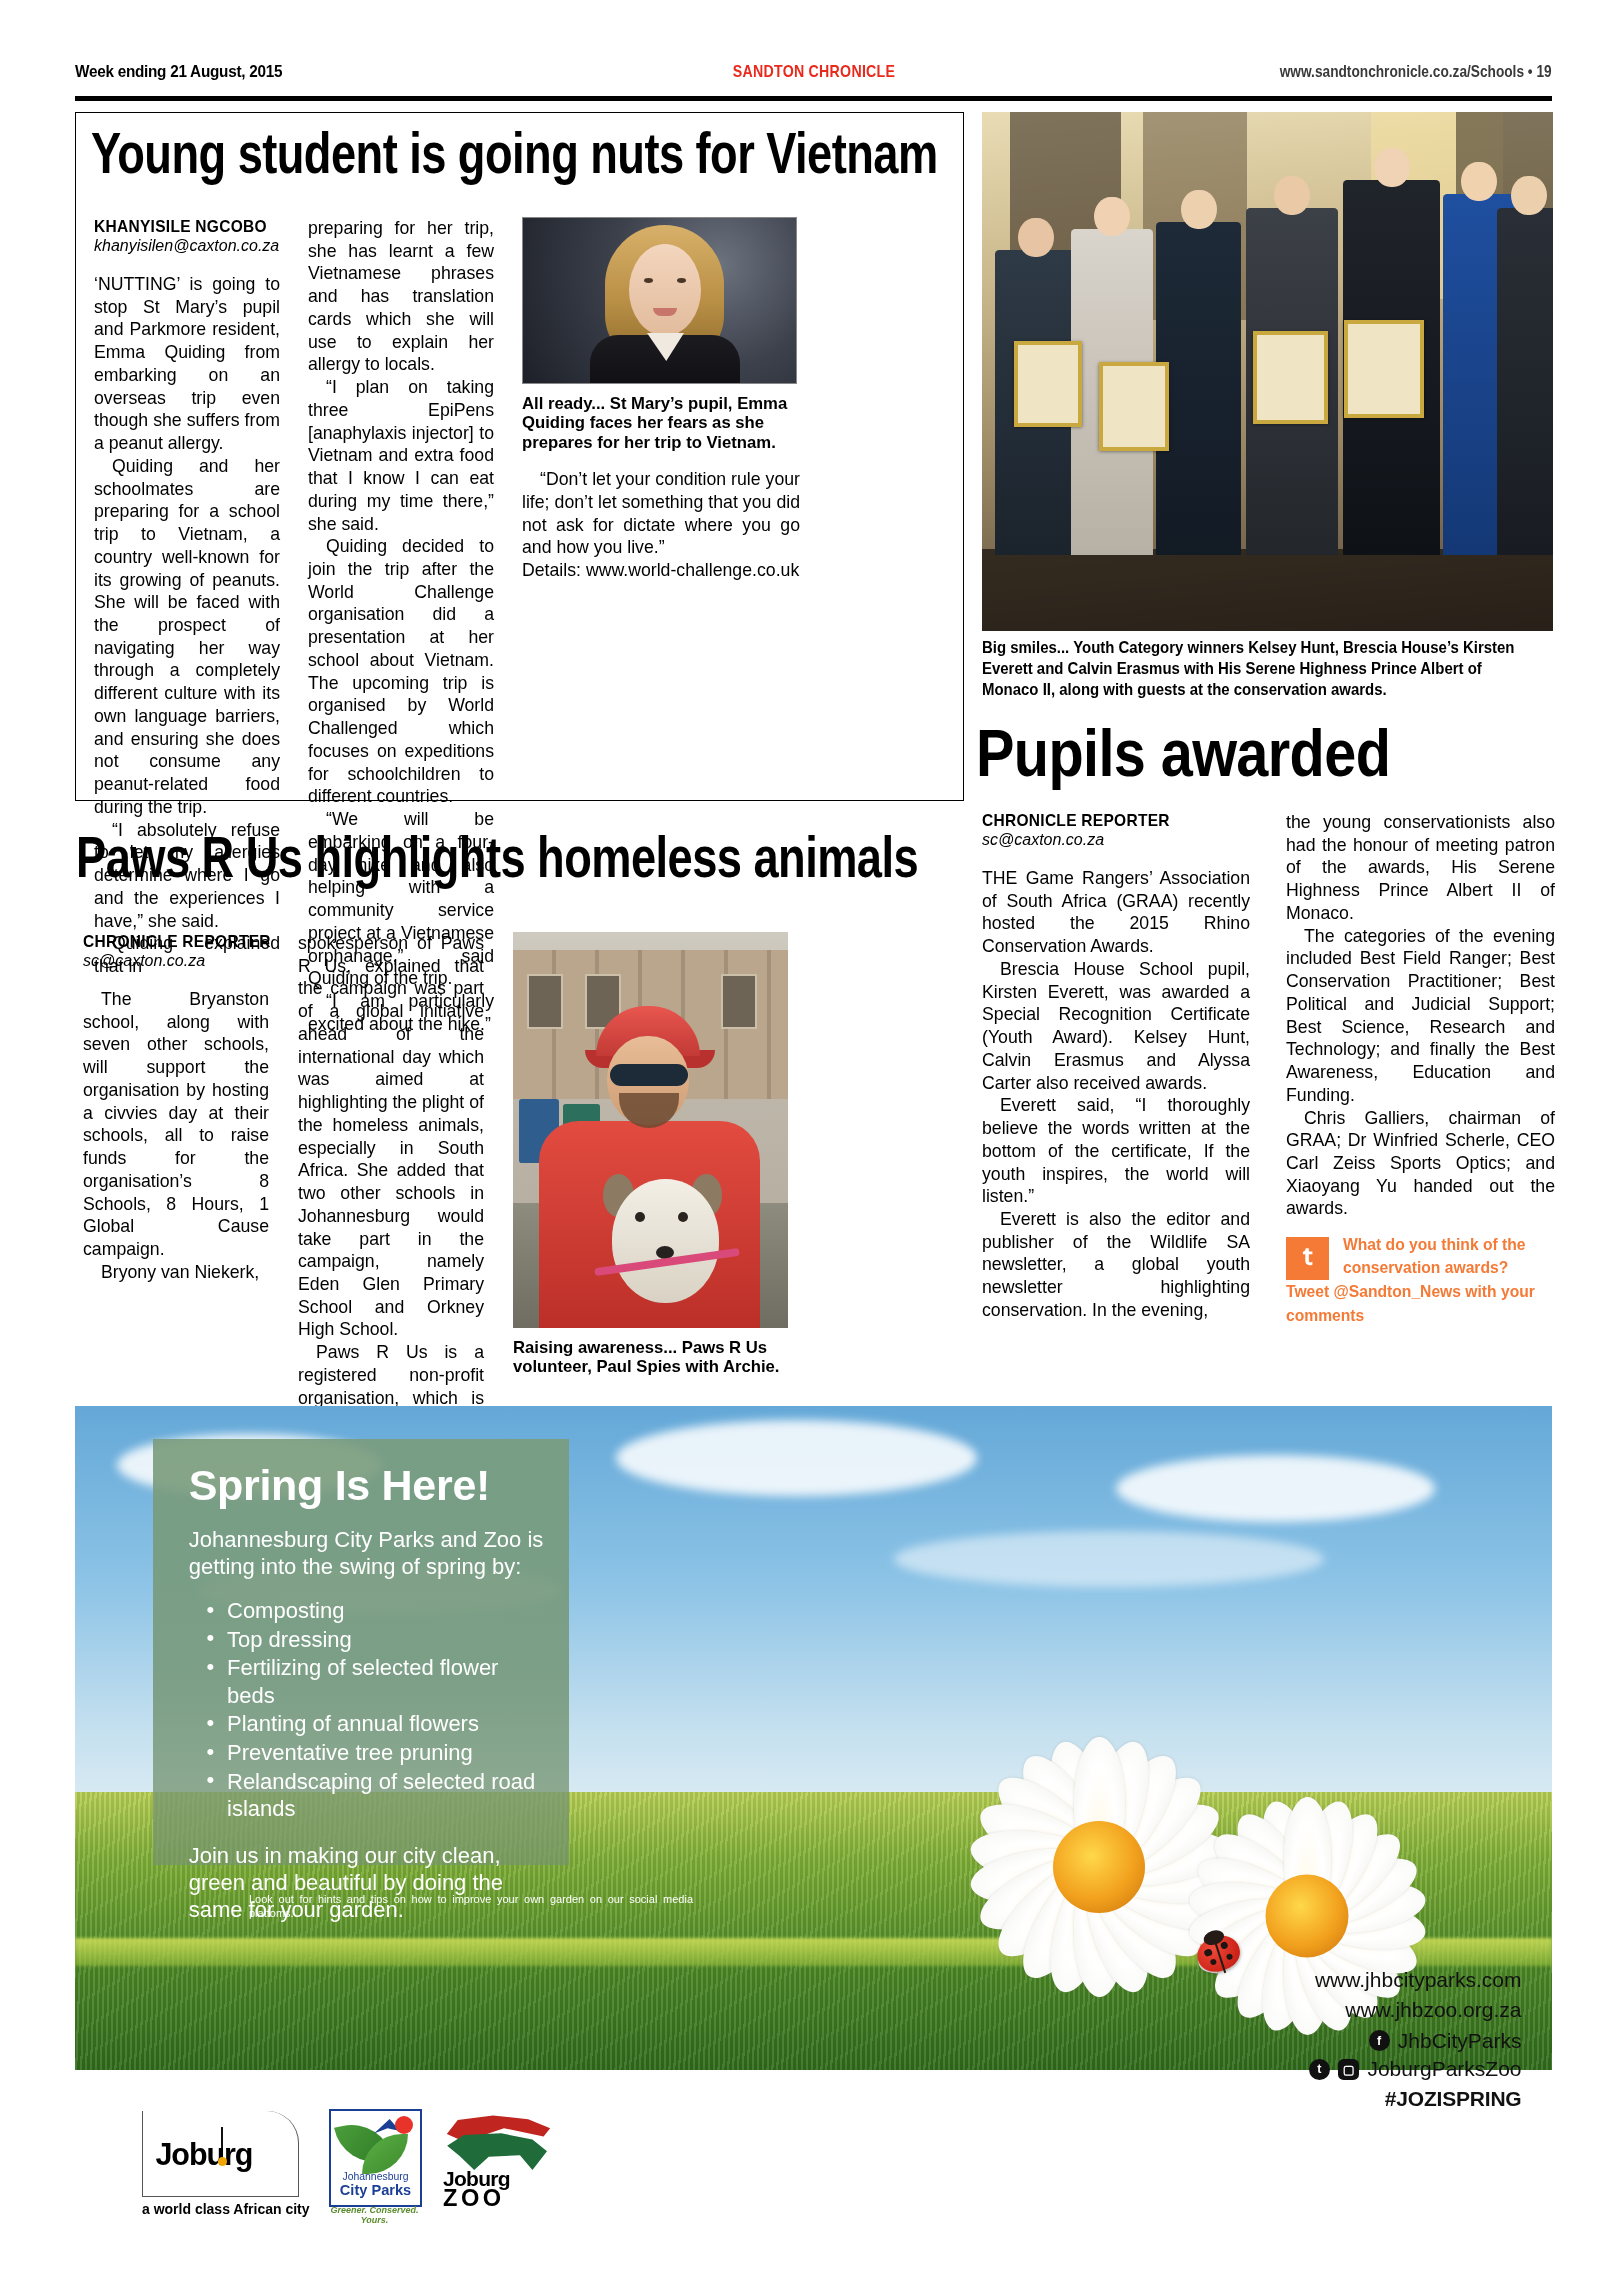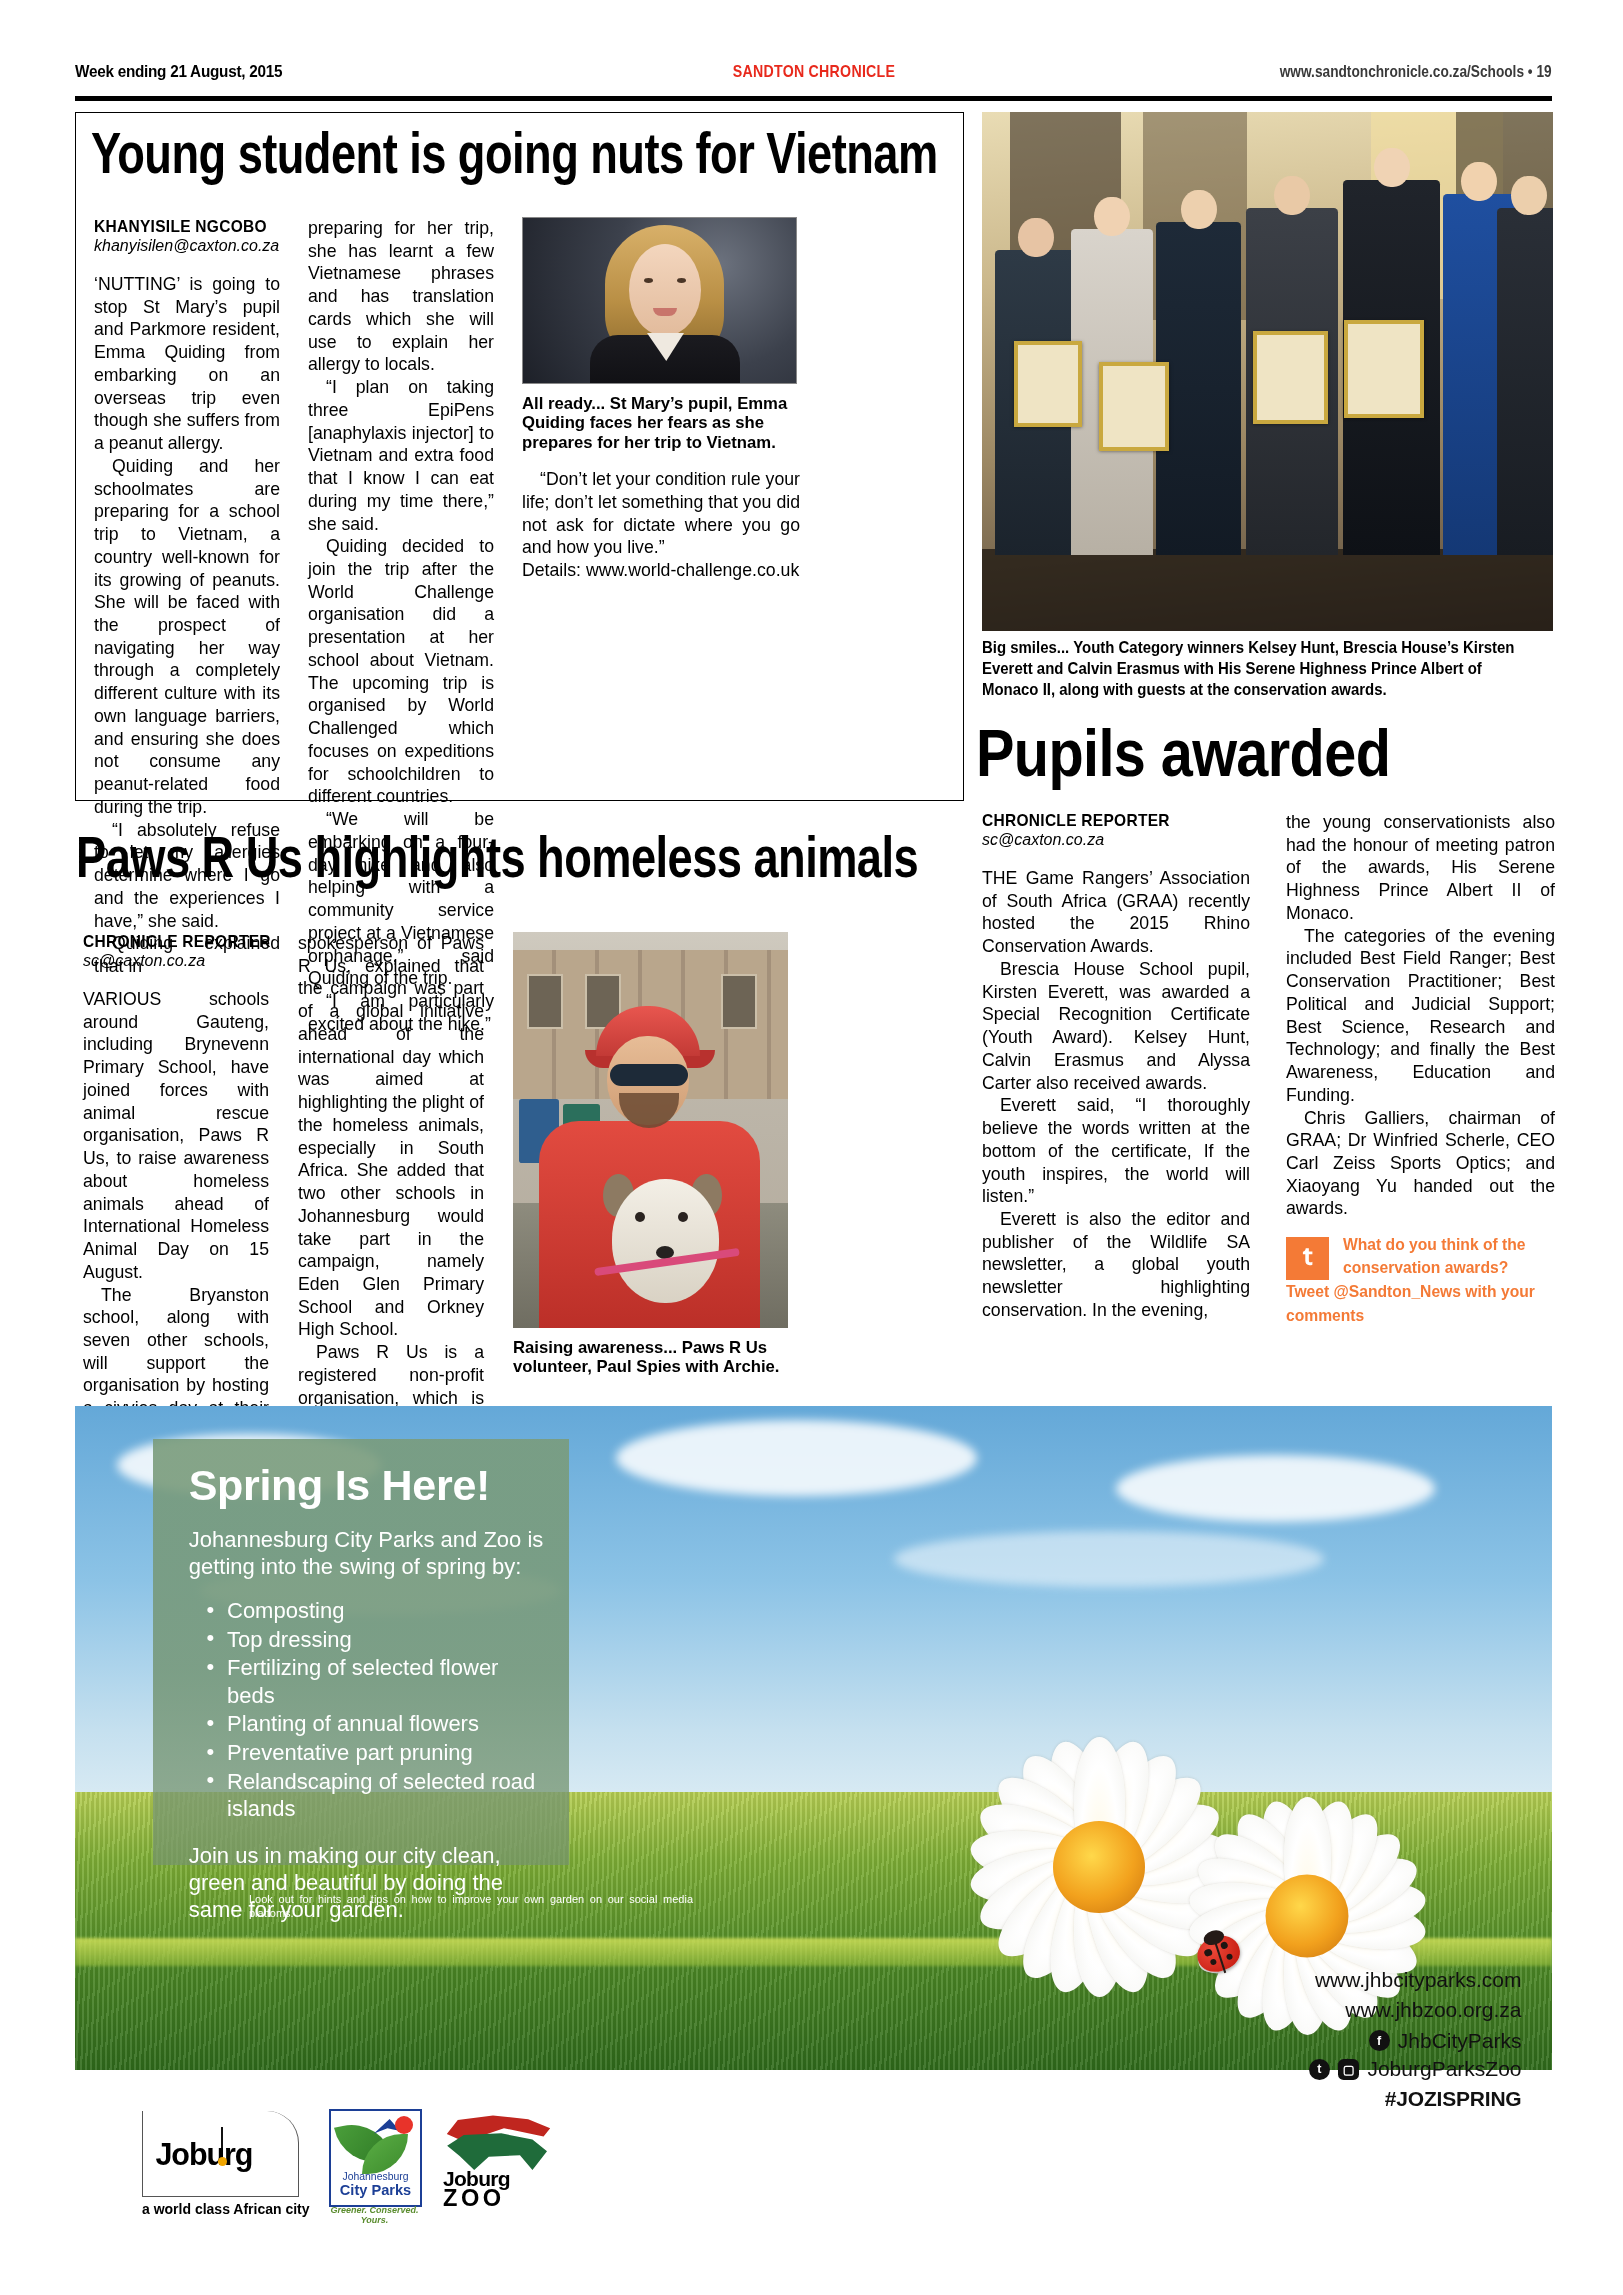--- a/index.html
+++ b/index.html
@@ -340,21 +340,20 @@
     </div>
   </div>
 
   <div class="paws-head hl" style="transform:scaleX(.78);">Paws R Us highlights homeless animals</div>
 
   <div class="paws-cols clearfix">
     <div class="col pw1">
       <div class="byline">CHRONICLE REPORTER</div>
       <div class="email">sc@caxton.co.za</div>
       <div class="body-col" style="margin-top:18px;">
-        <p class="first">VARIOUS schools around Gauteng, including Brynevenn Primary School, have joined forces with animal rescue organisation, Paws R Us, to raise awareness about homeless animals ahead of International Homeless Animal Day on 15 August.</p>
         <p>The Bryanston school, along with seven other schools, will support the organisation by hosting a civvies day at their schools, all to raise funds for the organisation’s 8 Schools, 8 Hours, 1 Global Cause campaign.</p>
         <p>Bryony van Niekerk,</p>
       </div>
     </div>
 
     <div class="col pw2">
       <div class="body-col">
         <p class="first">spokesperson of Paws R Us, explained that the campaign was part of a global initiative ahead of the international day which was aimed at highlighting the plight of the homeless animals, especially in South Africa.  She added that two other schools in Johannesburg would take part in the campaign, namely Eden Glen Primary School and Orkney High School.</p>
         <p>Paws R Us is a registered non-profit organisation, which is focused on the rescue and re-homing of unwanted, abused and neglected companion animals. Details: For more information, visit the Paws R Us Facebook page or www.pawsrus.co.za</p>
       </div>
@@ -462,21 +461,21 @@
     </div>
 
     <div class="ad-panel">
       <div class="ad-title">Spring Is Here!</div>
       <div class="ad-sub">Johannesburg City Parks and Zoo is getting into the swing of spring by:</div>
       <ul class="ad-list">
         <li>Composting</li>
         <li>Top dressing</li>
         <li>Fertilizing of selected flower beds</li>
         <li>Planting of annual flowers</li>
-        <li>Preventative part pruning</li>
+        <li>Preventative tree pruning</li>
         <li>Relandscaping of selected road islands</li>
       </ul>
       <div class="ad-join">Join us in making our city clean, green and beautiful by doing the same for your garden.</div>
     </div>
 
     <div class="ad-note">Look out for hints and tips on how to improve your own garden on our social  media platfoms.</div>
 
     <div class="ad-urls">
       <div class="ad-url">www.jhbcityparks.com</div>
       <div class="ad-url">www.jhbzoo.org.za</div>

